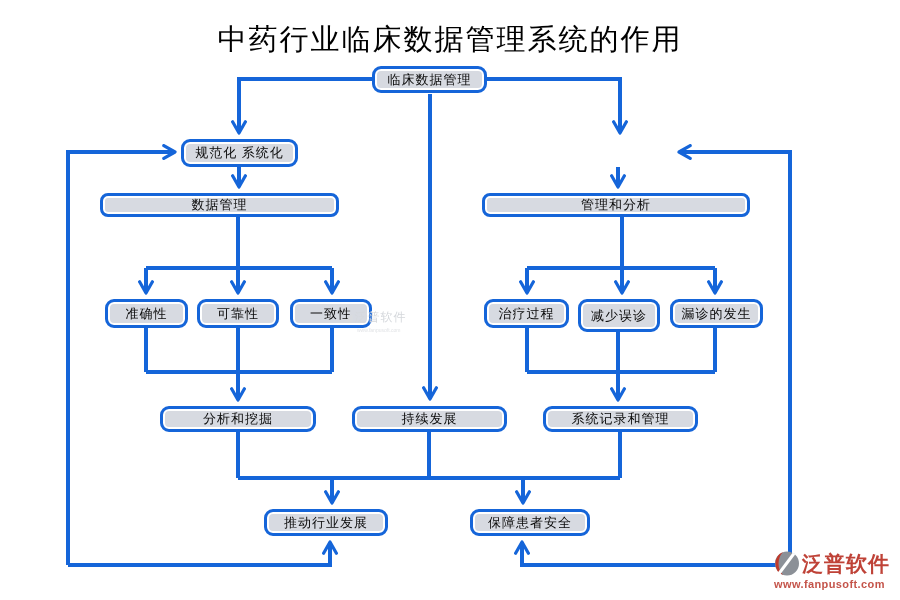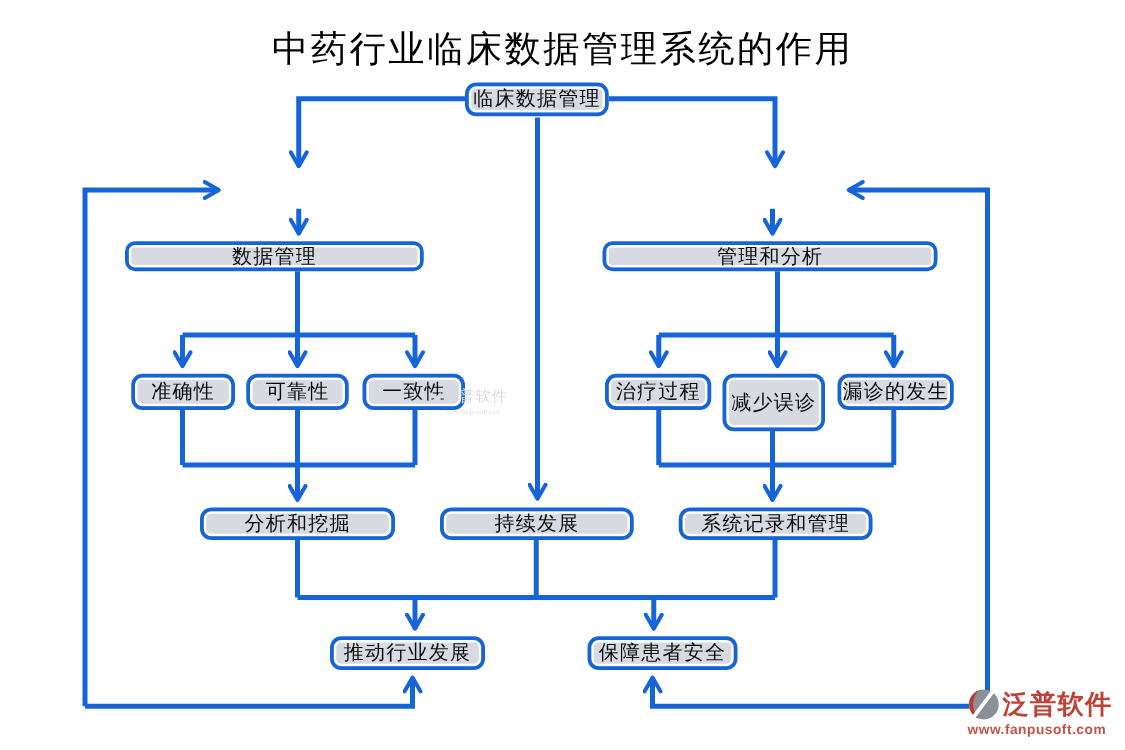--- a/index.html
+++ b/index.html
@@ -23,21 +23,21 @@
   }
   #connectors{position:absolute;left:0;top:0;}
   .node{
     position:absolute;
     box-sizing:border-box;
     background:#d7dae1;
     border:3px solid #1565d9;
     border-radius:9px;
     box-shadow:inset 0 0 0 2px #ffffff;
     display:flex;align-items:center;justify-content:center;
-    font-size:16px;
+    font-size:13px;
     letter-spacing:1px;
     color:#0a0a0a;
     white-space:nowrap;
   }
   #brand-watermark{
     position:absolute;left:774px;top:550px;width:124px;
     line-height:1;
   }
   #brand-watermark .row{display:flex;align-items:center;}
   #brand-name{
@@ -114,30 +114,31 @@
       <polyline points="68,565 68,152 175,152" marker-end="url(#arrow)"></polyline>
       <polyline points="68,565 330,565 330,542" marker-end="url(#arrow)"></polyline>
 
       <polyline points="790,565 790,152 679,152" marker-end="url(#arrow)"></polyline>
       <polyline points="790,565 522,565 522,542" marker-end="url(#arrow)"></polyline>
     </g>
   </svg>
 
   <div class="node" style="left:372px;top:66px;width:115px;height:27px">临床数据管理</div>
 
+  <div class="node" style="left:181px;top:139px;width:117px;height:28px">规范化 系统化</div>
 
   <div class="node" style="left:100px;top:193px;width:239px;height:24px;border-radius:8px">数据管理</div>
   <div class="node" style="left:482px;top:193px;width:268px;height:24px;border-radius:8px">管理和分析</div>
 
   <div class="node" style="left:105px;top:299px;width:83px;height:29px">准确性</div>
   <div class="node" style="left:197px;top:299px;width:82px;height:29px">可靠性</div>
   <div class="node" style="left:290px;top:299px;width:82px;height:29px">一致性</div>
 
   <div class="node" style="left:484px;top:299px;width:85px;height:29px">治疗过程</div>
-  <div class="node" style="left:578px;top:299px;width:82px;height:46px">减少误诊</div>
+  <div class="node" style="left:578px;top:299px;width:82px;height:33px">减少误诊</div>
   <div class="node" style="left:670px;top:299px;width:93px;height:29px">漏诊的发生</div>
 
   <div class="node" style="left:160px;top:406px;width:156px;height:26px">分析和挖掘</div>
   <div class="node" style="left:352px;top:406px;width:155px;height:26px">持续发展</div>
   <div class="node" style="left:543px;top:406px;width:155px;height:26px">系统记录和管理</div>
 
   <div class="node" style="left:264px;top:509px;width:124px;height:27px">推动行业发展</div>
   <div class="node" style="left:470px;top:509px;width:120px;height:27px">保障患者安全</div>
 
   <div id="faint-watermark">

